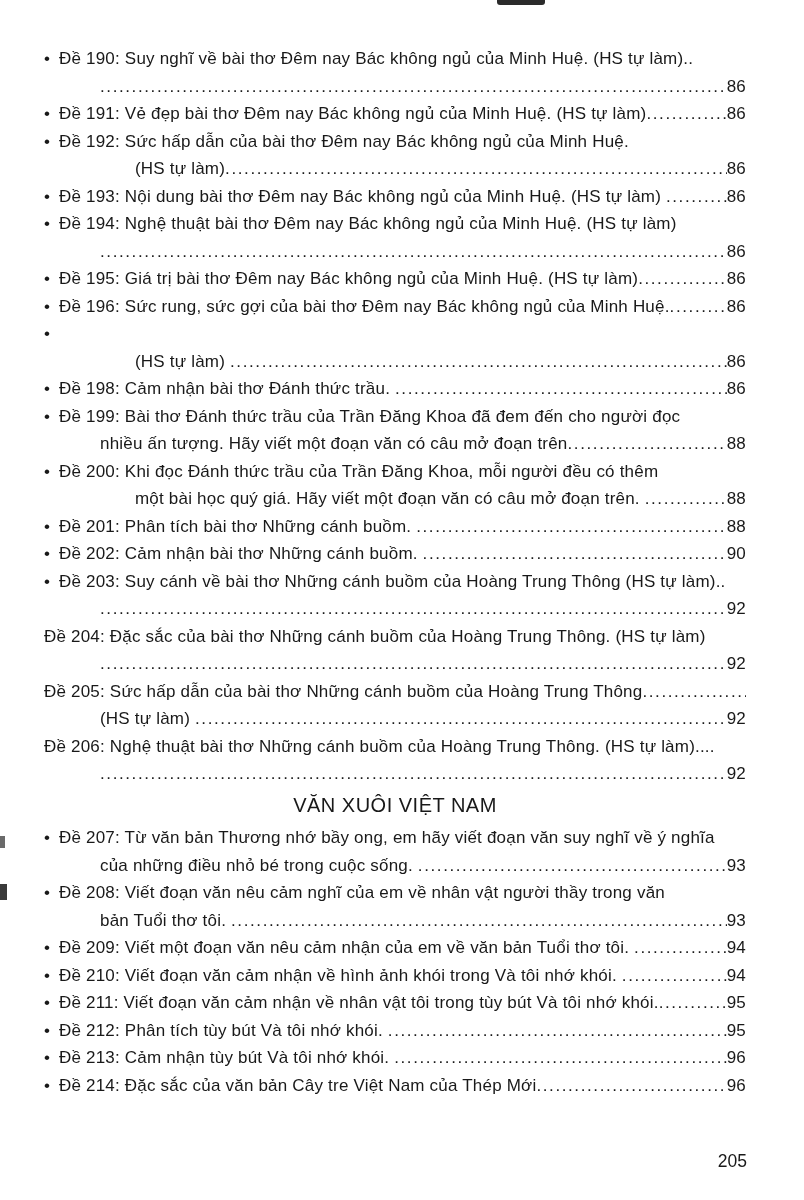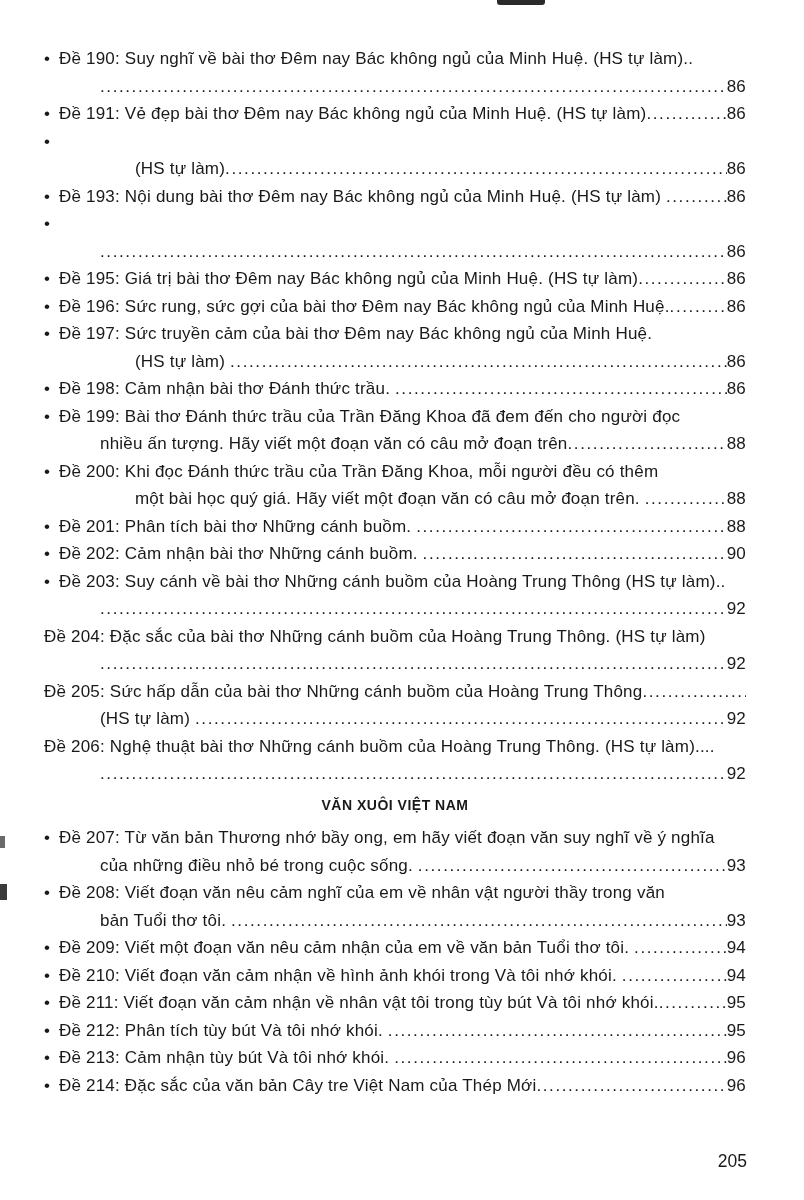--- a/index.html
+++ b/index.html
@@ -35,22 +35,22 @@
     min-width: 0;
     overflow: hidden;
     white-space: nowrap;
     letter-spacing: 1.6px;
   }
   .pagenum { flex: 0 0 auto; }
   .indent-1 { margin-left: 56px; }
   .indent-2 { margin-left: 91px; }
   .section-heading {
     text-align: center;
-    font-weight: bold;
-    font-size: 14px;
+    font-weight: normal;
+    font-size: 20px;
     line-height: 27.5px;
     letter-spacing: 0.5px;
     margin: 4px 0 5px 0;
   }
   .footer-page {
     position: absolute;
     right: 57px;
     bottom: 28px;
     font-size: 17.5px;
   }
@@ -69,38 +69,38 @@
 <div class="page">
   <div class="toc-list">
       <div class="entry">
         <div class="line indent-0"><span class="bullet">•</span><span class="segs"><span>Đề 190: Suy nghĩ về bài thơ </span><span class="it">Đêm nay Bác không ngủ</span><span> của Minh Huệ. </span><span class="it">(HS tự làm)</span><span>..</span></span></div>
         <div class="line indent-1"><span class="segs"></span><span class="leader">....................................................................................................................................................................................................................................................................</span><span class="pagenum">86</span></div>
       </div>
       <div class="entry">
         <div class="line indent-0"><span class="bullet">•</span><span class="segs"><span>Đề 191: Vẻ đẹp bài thơ </span><span class="it">Đêm nay Bác không ngủ</span><span> của Minh Huệ. </span><span class="it">(HS tự làm)</span></span><span class="leader">....................................................................................................................................................................................................................................................................</span><span class="pagenum">86</span></div>
       </div>
       <div class="entry">
-        <div class="line indent-0"><span class="bullet">•</span></div>
+        <div class="line indent-0"><span class="bullet">•</span><span class="segs"><span>Đề 192: Sức hấp dẫn của bài thơ </span><span class="it">Đêm nay Bác không ngủ</span><span> của Minh Huệ.</span></span></div>
         <div class="line indent-2"><span class="segs"><span class="it">(HS tự làm)</span></span><span class="leader">....................................................................................................................................................................................................................................................................</span><span class="pagenum">86</span></div>
       </div>
       <div class="entry">
         <div class="line indent-0"><span class="bullet">•</span><span class="segs"><span>Đề 193: Nội dung bài thơ </span><span class="it">Đêm nay Bác không ngủ</span><span> của Minh Huệ. </span><span class="it">(HS tự làm)</span><span> </span></span><span class="leader">....................................................................................................................................................................................................................................................................</span><span class="pagenum">86</span></div>
       </div>
       <div class="entry">
-        <div class="line indent-0"><span class="bullet">•</span></div>
+        <div class="line indent-0"><span class="bullet">•</span><span class="segs"><span>Đề 194: Nghệ thuật bài thơ </span><span class="it">Đêm nay Bác không ngủ</span><span> của Minh Huệ. </span><span class="it">(HS tự làm)</span></span></div>
         <div class="line indent-1"><span class="segs"></span><span class="leader">....................................................................................................................................................................................................................................................................</span><span class="pagenum">86</span></div>
       </div>
       <div class="entry">
         <div class="line indent-0"><span class="bullet">•</span><span class="segs"><span>Đề 195: Giá trị bài thơ </span><span class="it">Đêm nay Bác không ngủ</span><span> của Minh Huệ. </span><span class="it">(HS tự làm)</span></span><span class="leader">....................................................................................................................................................................................................................................................................</span><span class="pagenum">86</span></div>
       </div>
       <div class="entry">
         <div class="line indent-0"><span class="bullet">•</span><span class="segs"><span>Đề 196: Sức rung, sức gợi của bài thơ </span><span class="it">Đêm nay Bác không ngủ</span><span> của Minh Huệ.</span></span><span class="leader">....................................................................................................................................................................................................................................................................</span><span class="pagenum">86</span></div>
       </div>
       <div class="entry">
-        <div class="line indent-0"><span class="bullet">•</span><span class="segs"><span>Đề 197: Sức truyền cảm của bài thơ </span><span class="it">Đêm nay Bác không ngủ</span><span> của Minh Huệ.</span></span></div>
+        <div class="line indent-0"><span class="bullet">•</span></div>
         <div class="line indent-2"><span class="segs"><span class="it">(HS tự làm)</span><span> </span></span><span class="leader">....................................................................................................................................................................................................................................................................</span><span class="pagenum">86</span></div>
       </div>
       <div class="entry">
         <div class="line indent-0"><span class="bullet">•</span><span class="segs"><span>Đề 198: Cảm nhận bài thơ </span><span class="it">Đánh thức trầu</span><span>. </span></span><span class="leader">....................................................................................................................................................................................................................................................................</span><span class="pagenum">86</span></div>
       </div>
       <div class="entry">
         <div class="line indent-0"><span class="bullet">•</span><span class="segs"><span>Đề 199: Bài thơ </span><span class="it">Đánh thức trầu</span><span> của Trần Đăng Khoa đã đem đến cho người đọc</span></span></div>
         <div class="line indent-1"><span class="segs"><span>nhiều ấn tượng. Hãy viết một đoạn văn có câu mở đoạn trên</span></span><span class="leader">....................................................................................................................................................................................................................................................................</span><span class="pagenum">88</span></div>
       </div>
       <div class="entry">

